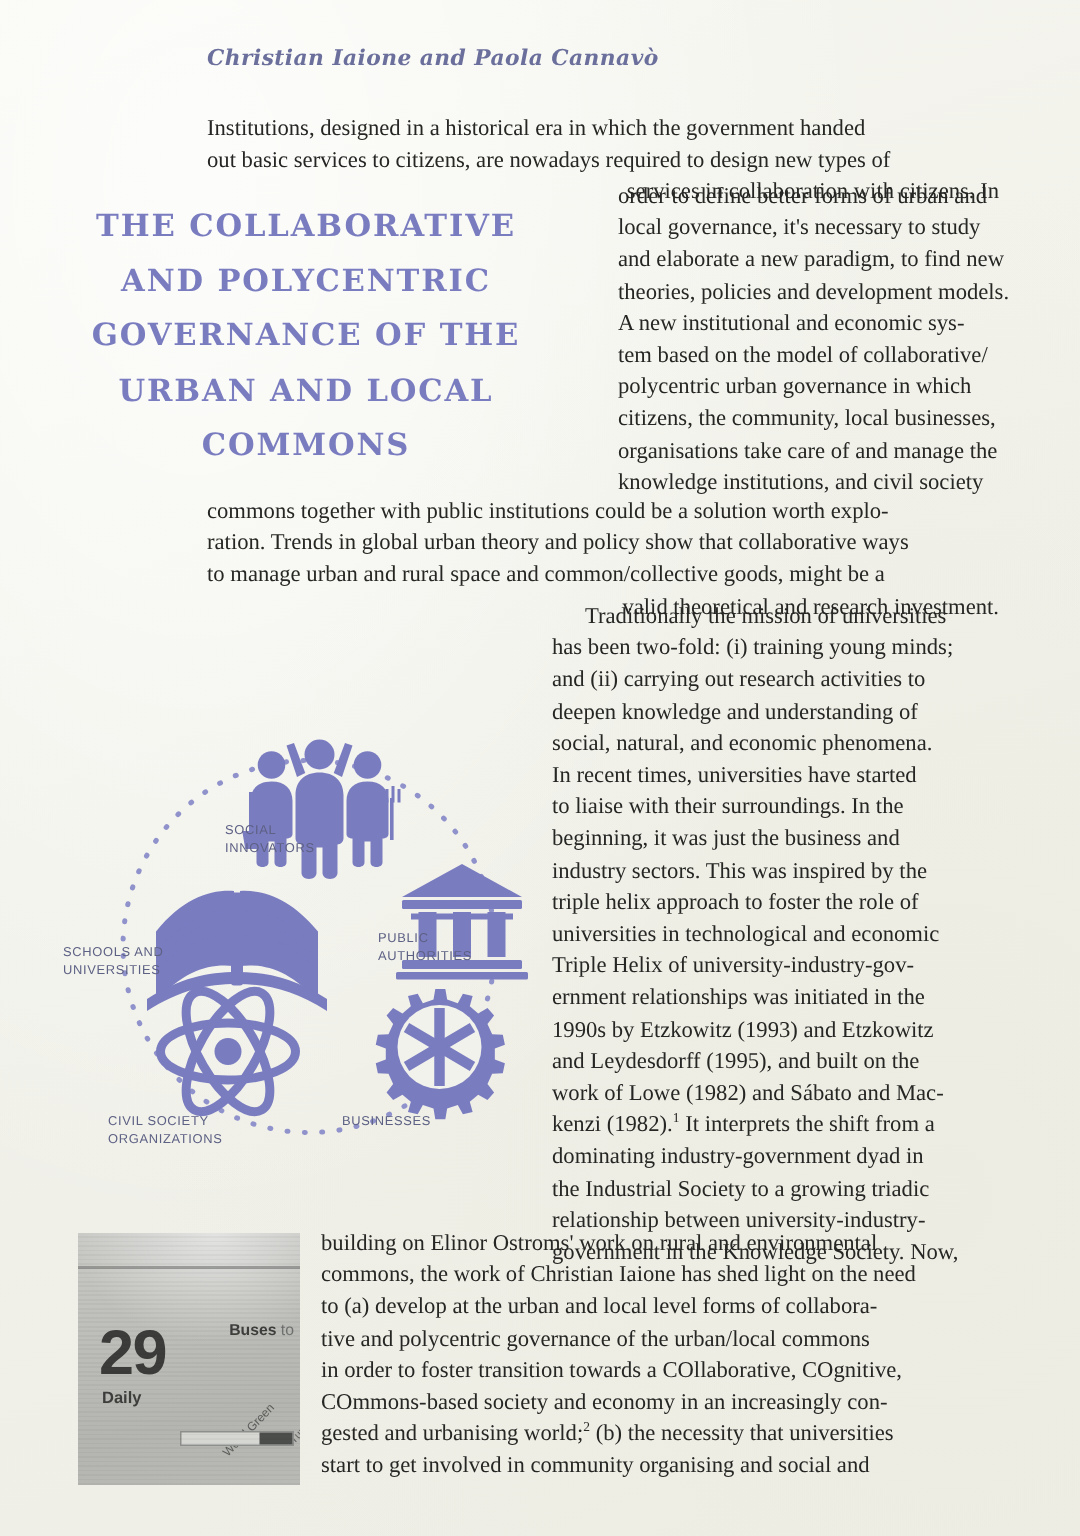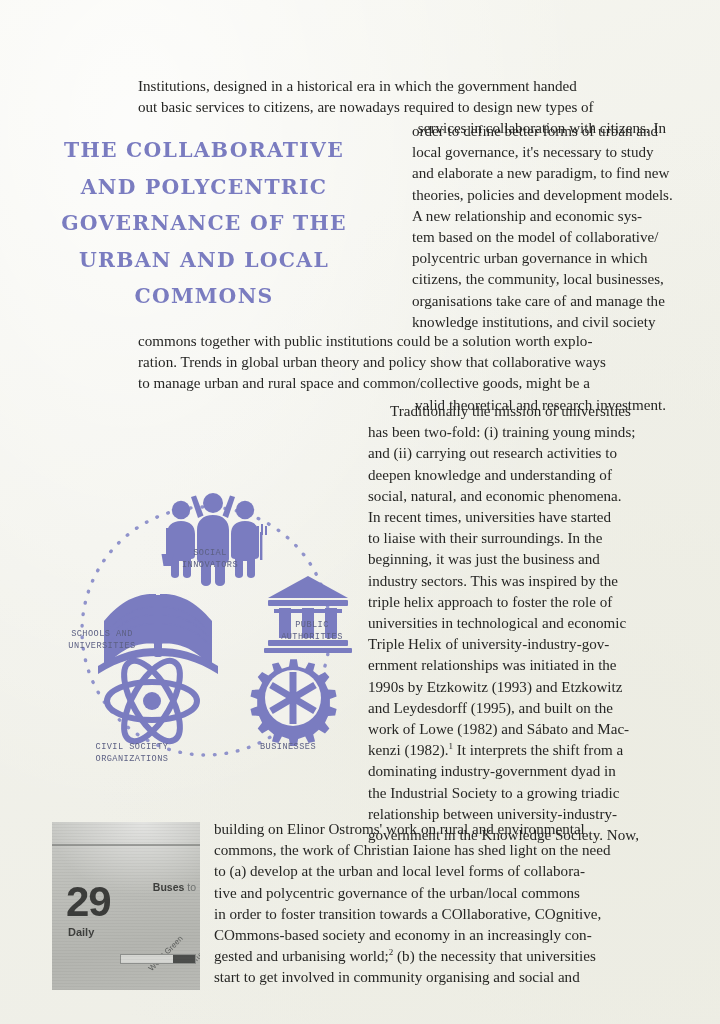--- a/index.html
+++ b/index.html
@@ -143,26 +143,25 @@
     position: absolute;
     left: 48px;
     top: 488px;
     width: 322px;
     height: 295px;
   }
   .diagram svg { display: block; }
 
   .dlabel {
     position: absolute;
-    font-family: Liberation Mono, monospace;
+    font-family: Liberation Sans, sans-serif;
     font-size: 8.6px;
     letter-spacing: 0.45px;
     line-height: 11.5px;
     color: #5d6184;
-    text-align: center;
     white-space: pre-line;
     width: 120px;
   }
   .dl-social      { left: 102px; top: 60px; }
   .dl-public      { left: 204px; top: 132px; }
   .dl-schools     { left: -6px;  top: 141px; }
   .dl-civil       { left: 24px;  top: 254px; }
   .dl-business    { left: 180px; top: 254px; }
 
   
@@ -265,41 +264,42 @@
     pointer-events: none;
   }
 </style>
 </head>
 <body>
 
 <div class="paper"></div>
 
 <div class="page">
 
+  <div class="author">Christian Iaione and Paola Cannavò</div>
 
   <div class="intro bodytext">
     <span class="ln">Institutions, designed in a historical era in which the government handed</span>
     <span class="ln">out basic services to citizens, are nowadays required to design new types of</span>
     <span class="ln last">services in collaboration with citizens. In</span>
   </div>
 
   <div class="title">
     <div>THE COLLABORATIVE</div>
     <div>AND POLYCENTRIC</div>
     <div>GOVERNANCE OF THE</div>
     <div>URBAN AND LOCAL</div>
     <div>COMMONS</div>
   </div>
 
   <div class="col-right-top bodytext">
     <span class="ln">order to define better forms of urban and</span>
     <span class="ln">local governance, it's necessary to study</span>
     <span class="ln">and elaborate a new paradigm, to find new</span>
     <span class="ln">theories, policies and development models.</span>
-    <span class="ln">A new relationship and economic sys-</span>
+    <span class="ln">A new institutional and economic sys-</span>
     <span class="ln">tem based on the model of collaborative/</span>
     <span class="ln">polycentric urban governance in which</span>
     <span class="ln">citizens, the community, local businesses,</span>
     <span class="ln">organisations take care of and manage the</span>
     <span class="ln">knowledge institutions, and civil society</span>
   </div>
 
   <div class="wide-cont bodytext">
     <span class="ln">commons together with public institutions could be a solution worth explo-</span>
     <span class="ln">ration. Trends in global urban theory and policy show that collaborative ways</span>

